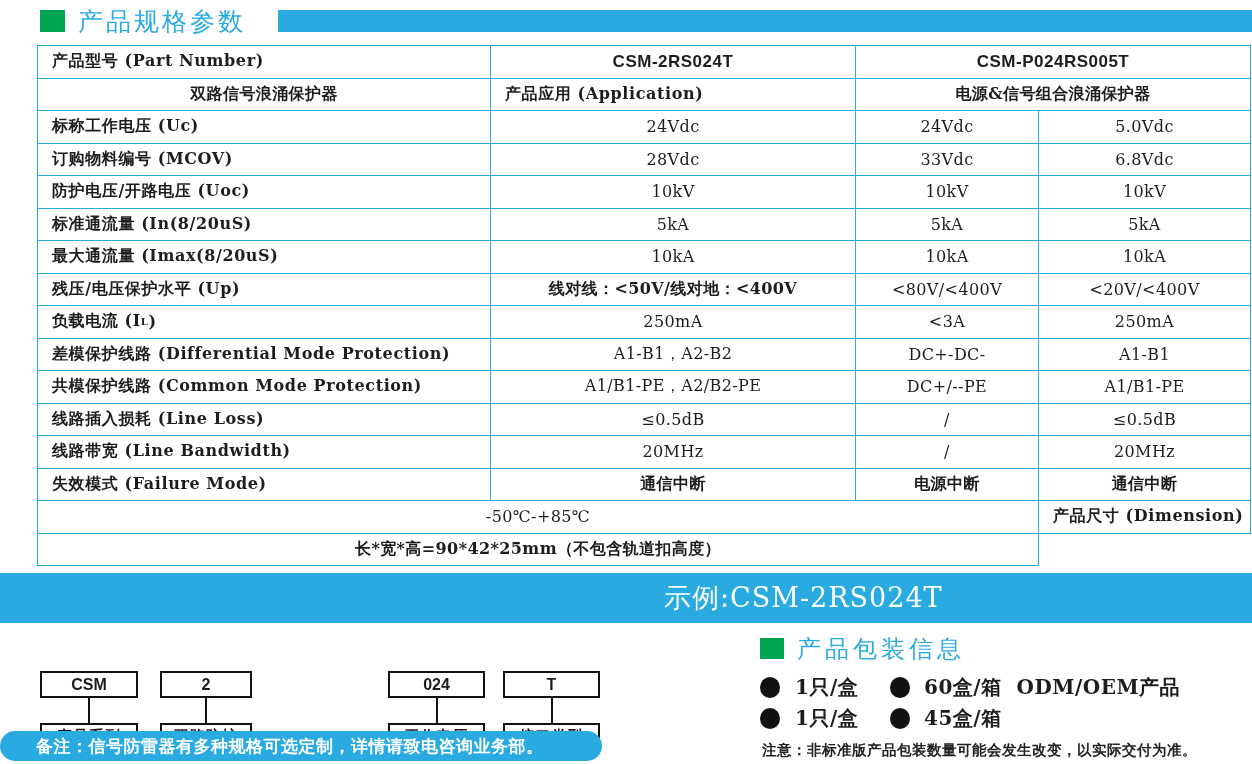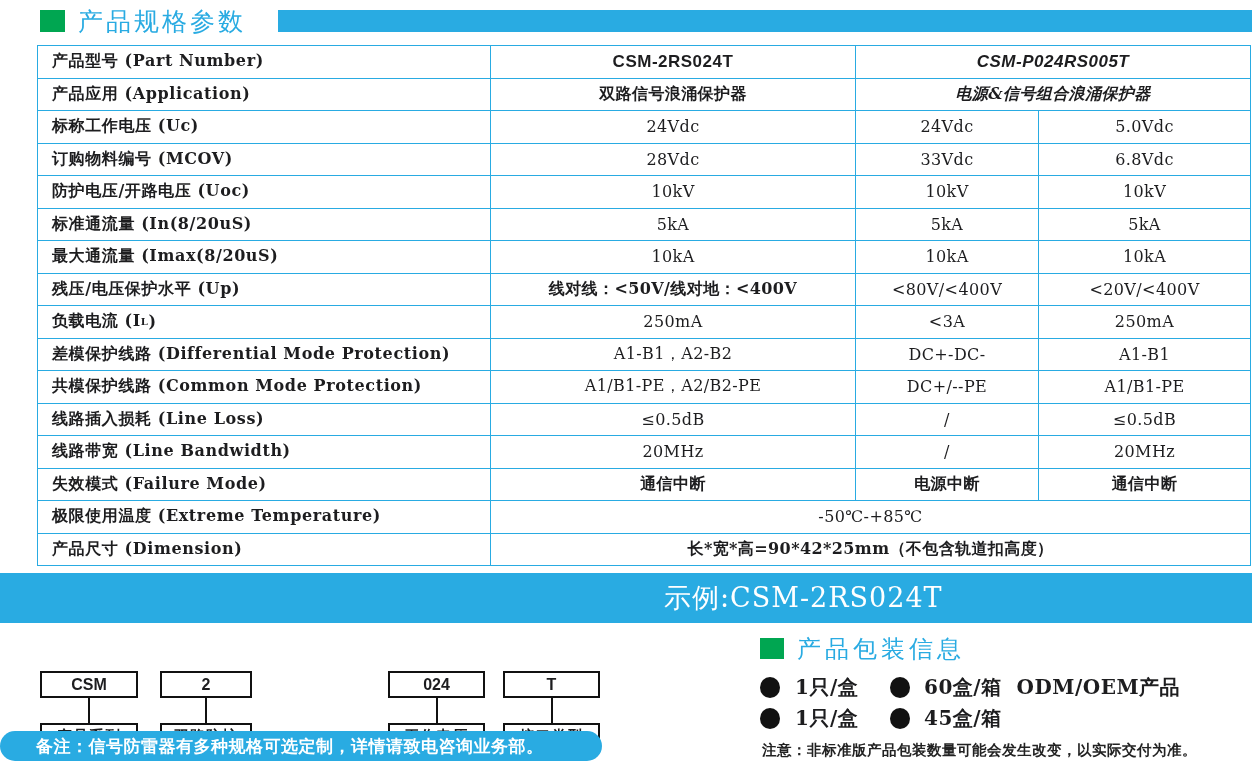--- a/index.html
+++ b/index.html
@@ -23,21 +23,21 @@
   }
   .cell {
     border-right:1px solid #29abe2; border-bottom:1px solid #29abe2;
     display:flex; align-items:center; justify-content:center;
     font-size:16px; letter-spacing:0.4px; white-space:nowrap; overflow:hidden;
   }
   .lab { justify-content:flex-start; padding-left:14px; font-weight:bold; letter-spacing:0.6px; }
   .lab sub { font-size:10px; }
   .pn  { font-family:"Liberation Sans", sans-serif; font-weight:bold; font-size:17px; letter-spacing:0.5px; }
   .cnb { font-weight:bold; }
-  .sp2 { grid-column: span 2; font-style: italic; }
+  .sp2 { grid-column: span 2; }
   .sp3 { grid-column: span 3; }
 
   
   .order-banner { position:absolute; left:0; top:573px; width:1252px; height:50px; background:#29abe2; }
   .banner-left {
     position:absolute; left:44px; top:0; height:50px; display:flex; align-items:center;
     color:#ffffff; font-size:27px; font-weight:bold; letter-spacing:2px;
     font-family:"Liberation Sans", sans-serif;
   }
   .banner-right {
@@ -89,22 +89,22 @@
   <span class="green-sq sq-main"></span>
   <span class="sec-title title-main">产品规格参数</span>
   <div class="title-bar"></div>
 
   <div class="spec-table">
 
     <div class="cell lab">产品型号 (Part Number)</div>
     <div class="cell pn">CSM-2RS024T</div>
     <div class="cell pn sp2">CSM-P024RS005T</div>
 
+    <div class="cell cnb">双路信号浪涌保护器</div>
     <div class="cell lab">产品应用 (Application)</div>
-    <div class="cell cnb">双路信号浪涌保护器</div>
     <div class="cell cnb sp2">电源&amp;信号组合浪涌保护器</div>
 
     <div class="cell lab">标称工作电压 (Uc)</div>
     <div class="cell">24Vdc</div>
     <div class="cell">24Vdc</div>
     <div class="cell">5.0Vdc</div>
 
     <div class="cell lab">订购物料编号 (MCOV)</div>
     <div class="cell">28Vdc</div>
     <div class="cell">33Vdc</div>
@@ -157,21 +157,20 @@
     <div class="cell lab">线路带宽 (Line Bandwidth)</div>
     <div class="cell">20MHz</div>
     <div class="cell">/</div>
     <div class="cell">20MHz</div>
 
     <div class="cell lab">失效模式 (Failure Mode)</div>
     <div class="cell cnb">通信中断</div>
     <div class="cell cnb">电源中断</div>
     <div class="cell cnb">通信中断</div>
 
-    <div class="cell lab">极限使用温度 (Extreme Temperature)</div>
     <div class="cell sp3">-50℃-+85℃</div>
 
     <div class="cell lab">产品尺寸 (Dimension)</div>
     <div class="cell cnb sp3">长*宽*高=90*42*25mm（不包含轨道扣高度）</div>
   </div>
 
   <div class="order-banner">
     <span class="banner-right">示例:CSM-2RS024T</span>
   </div>
 

